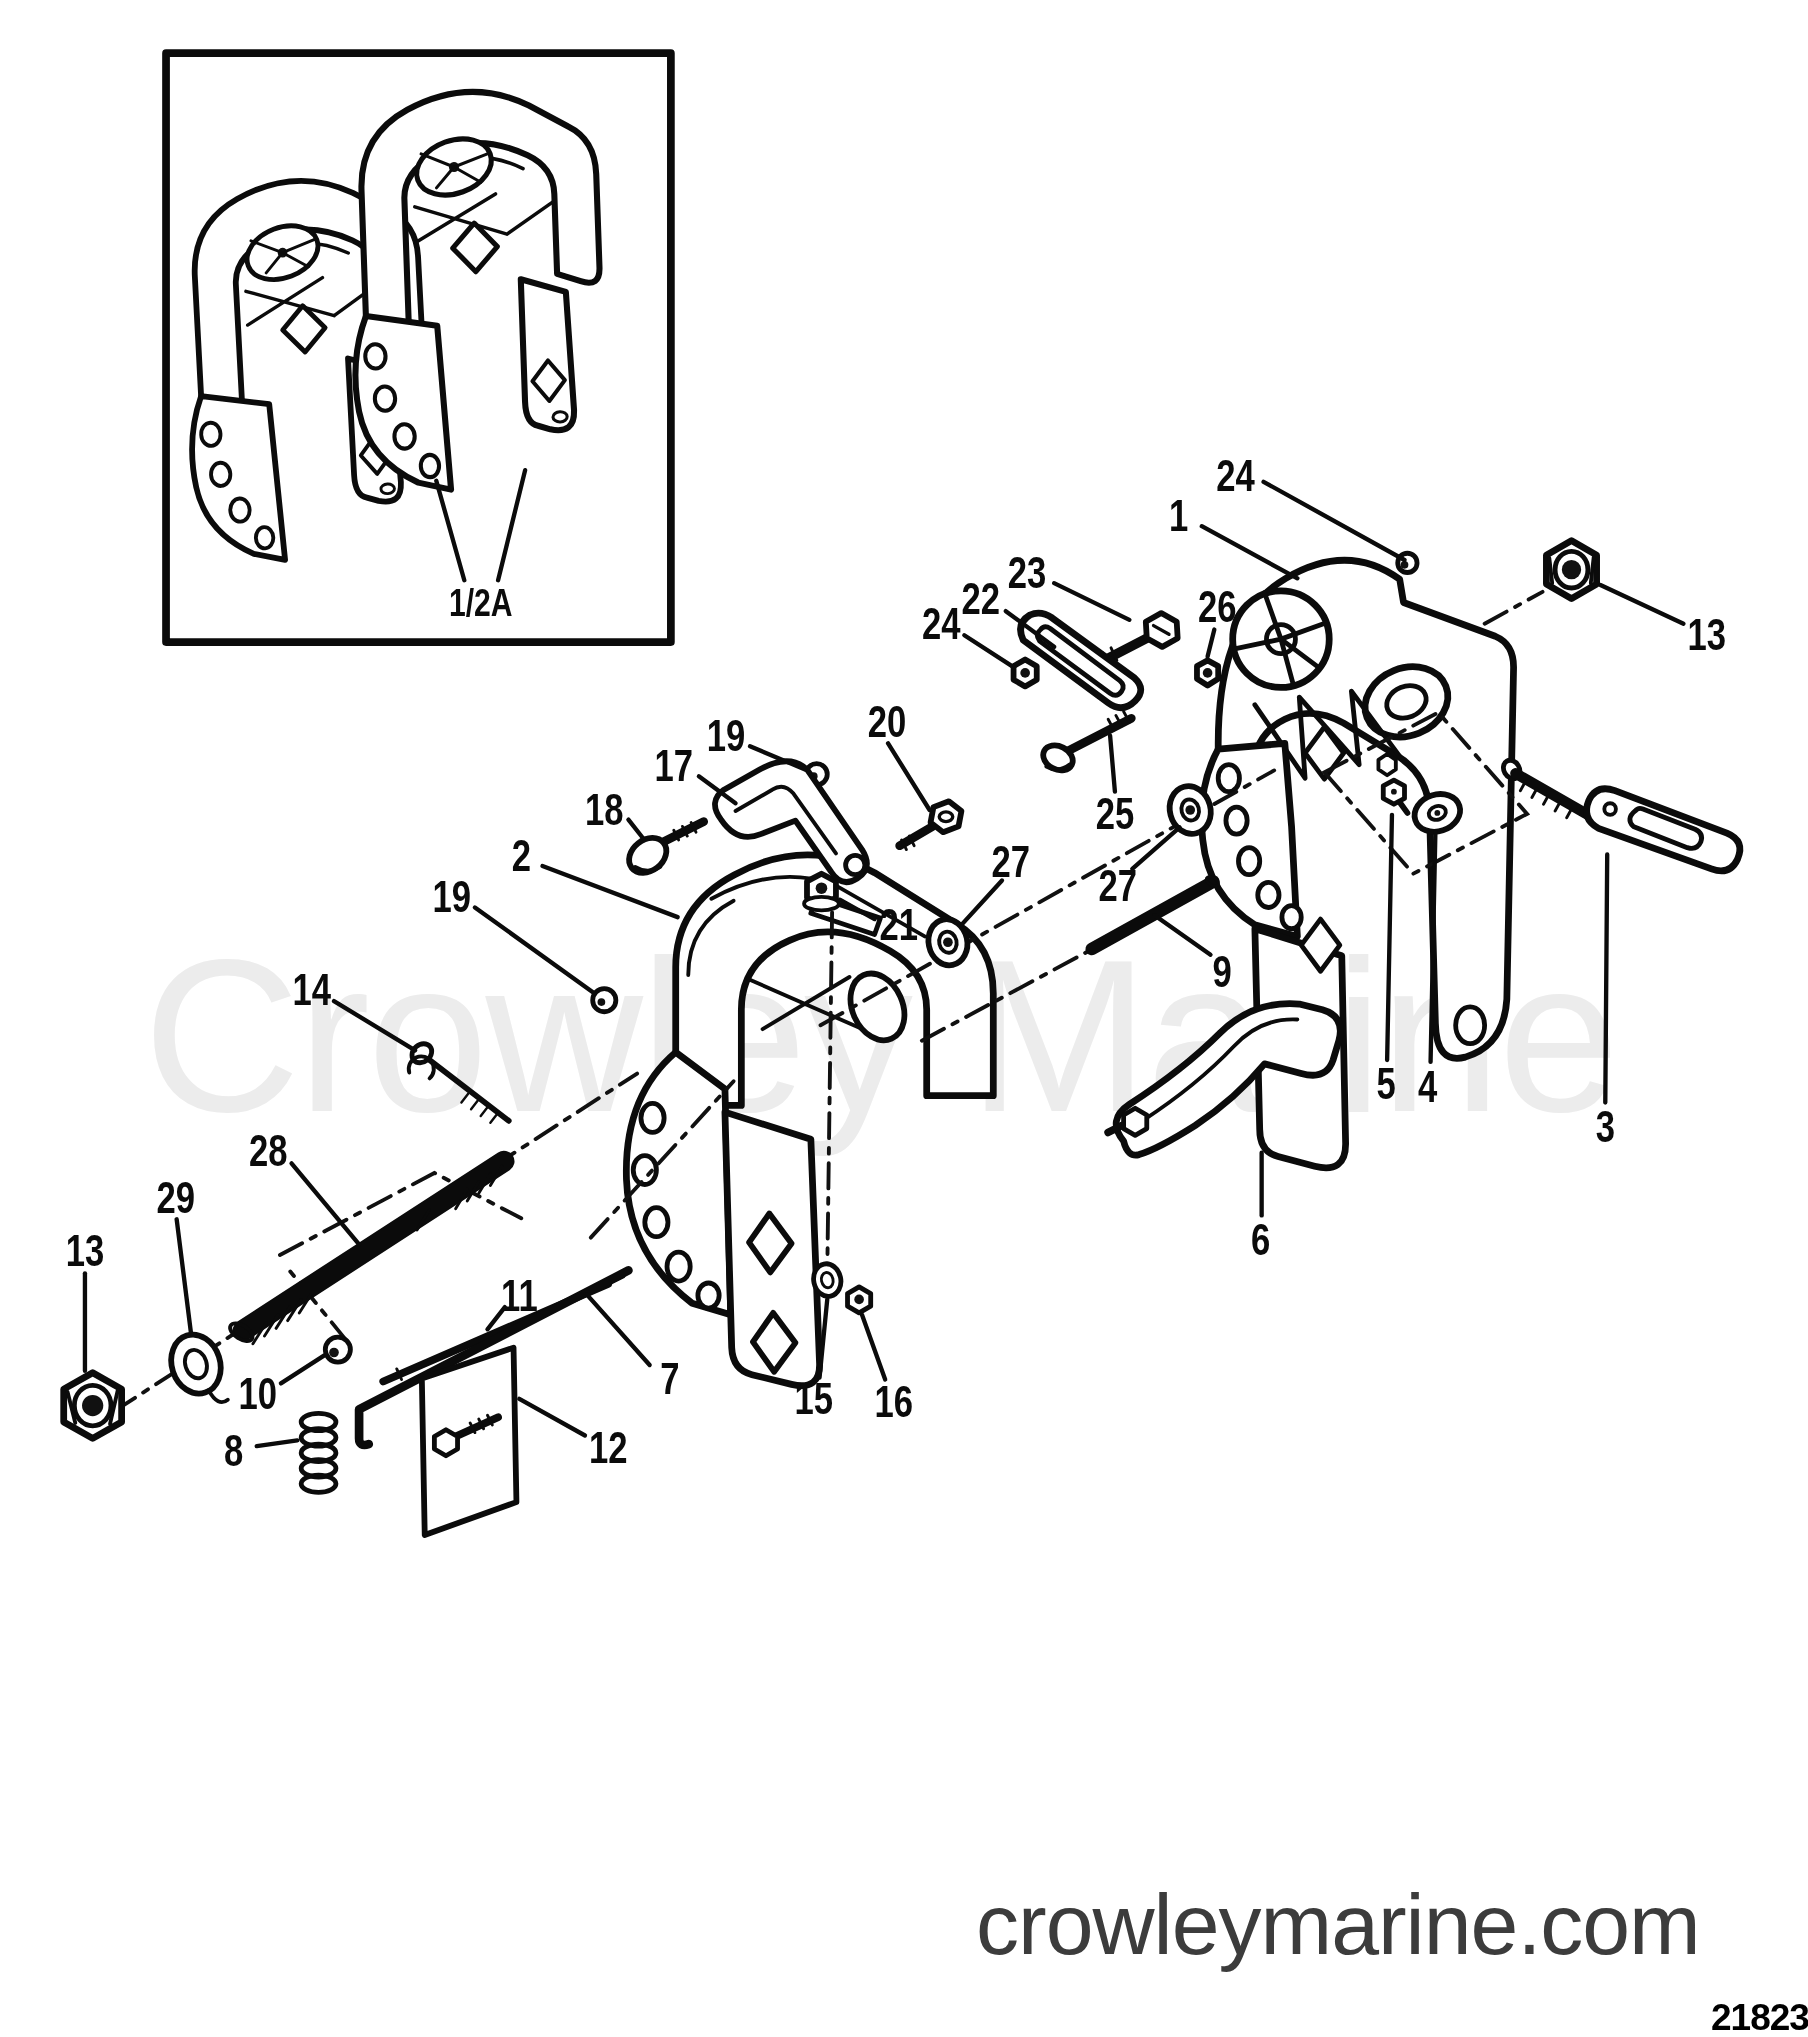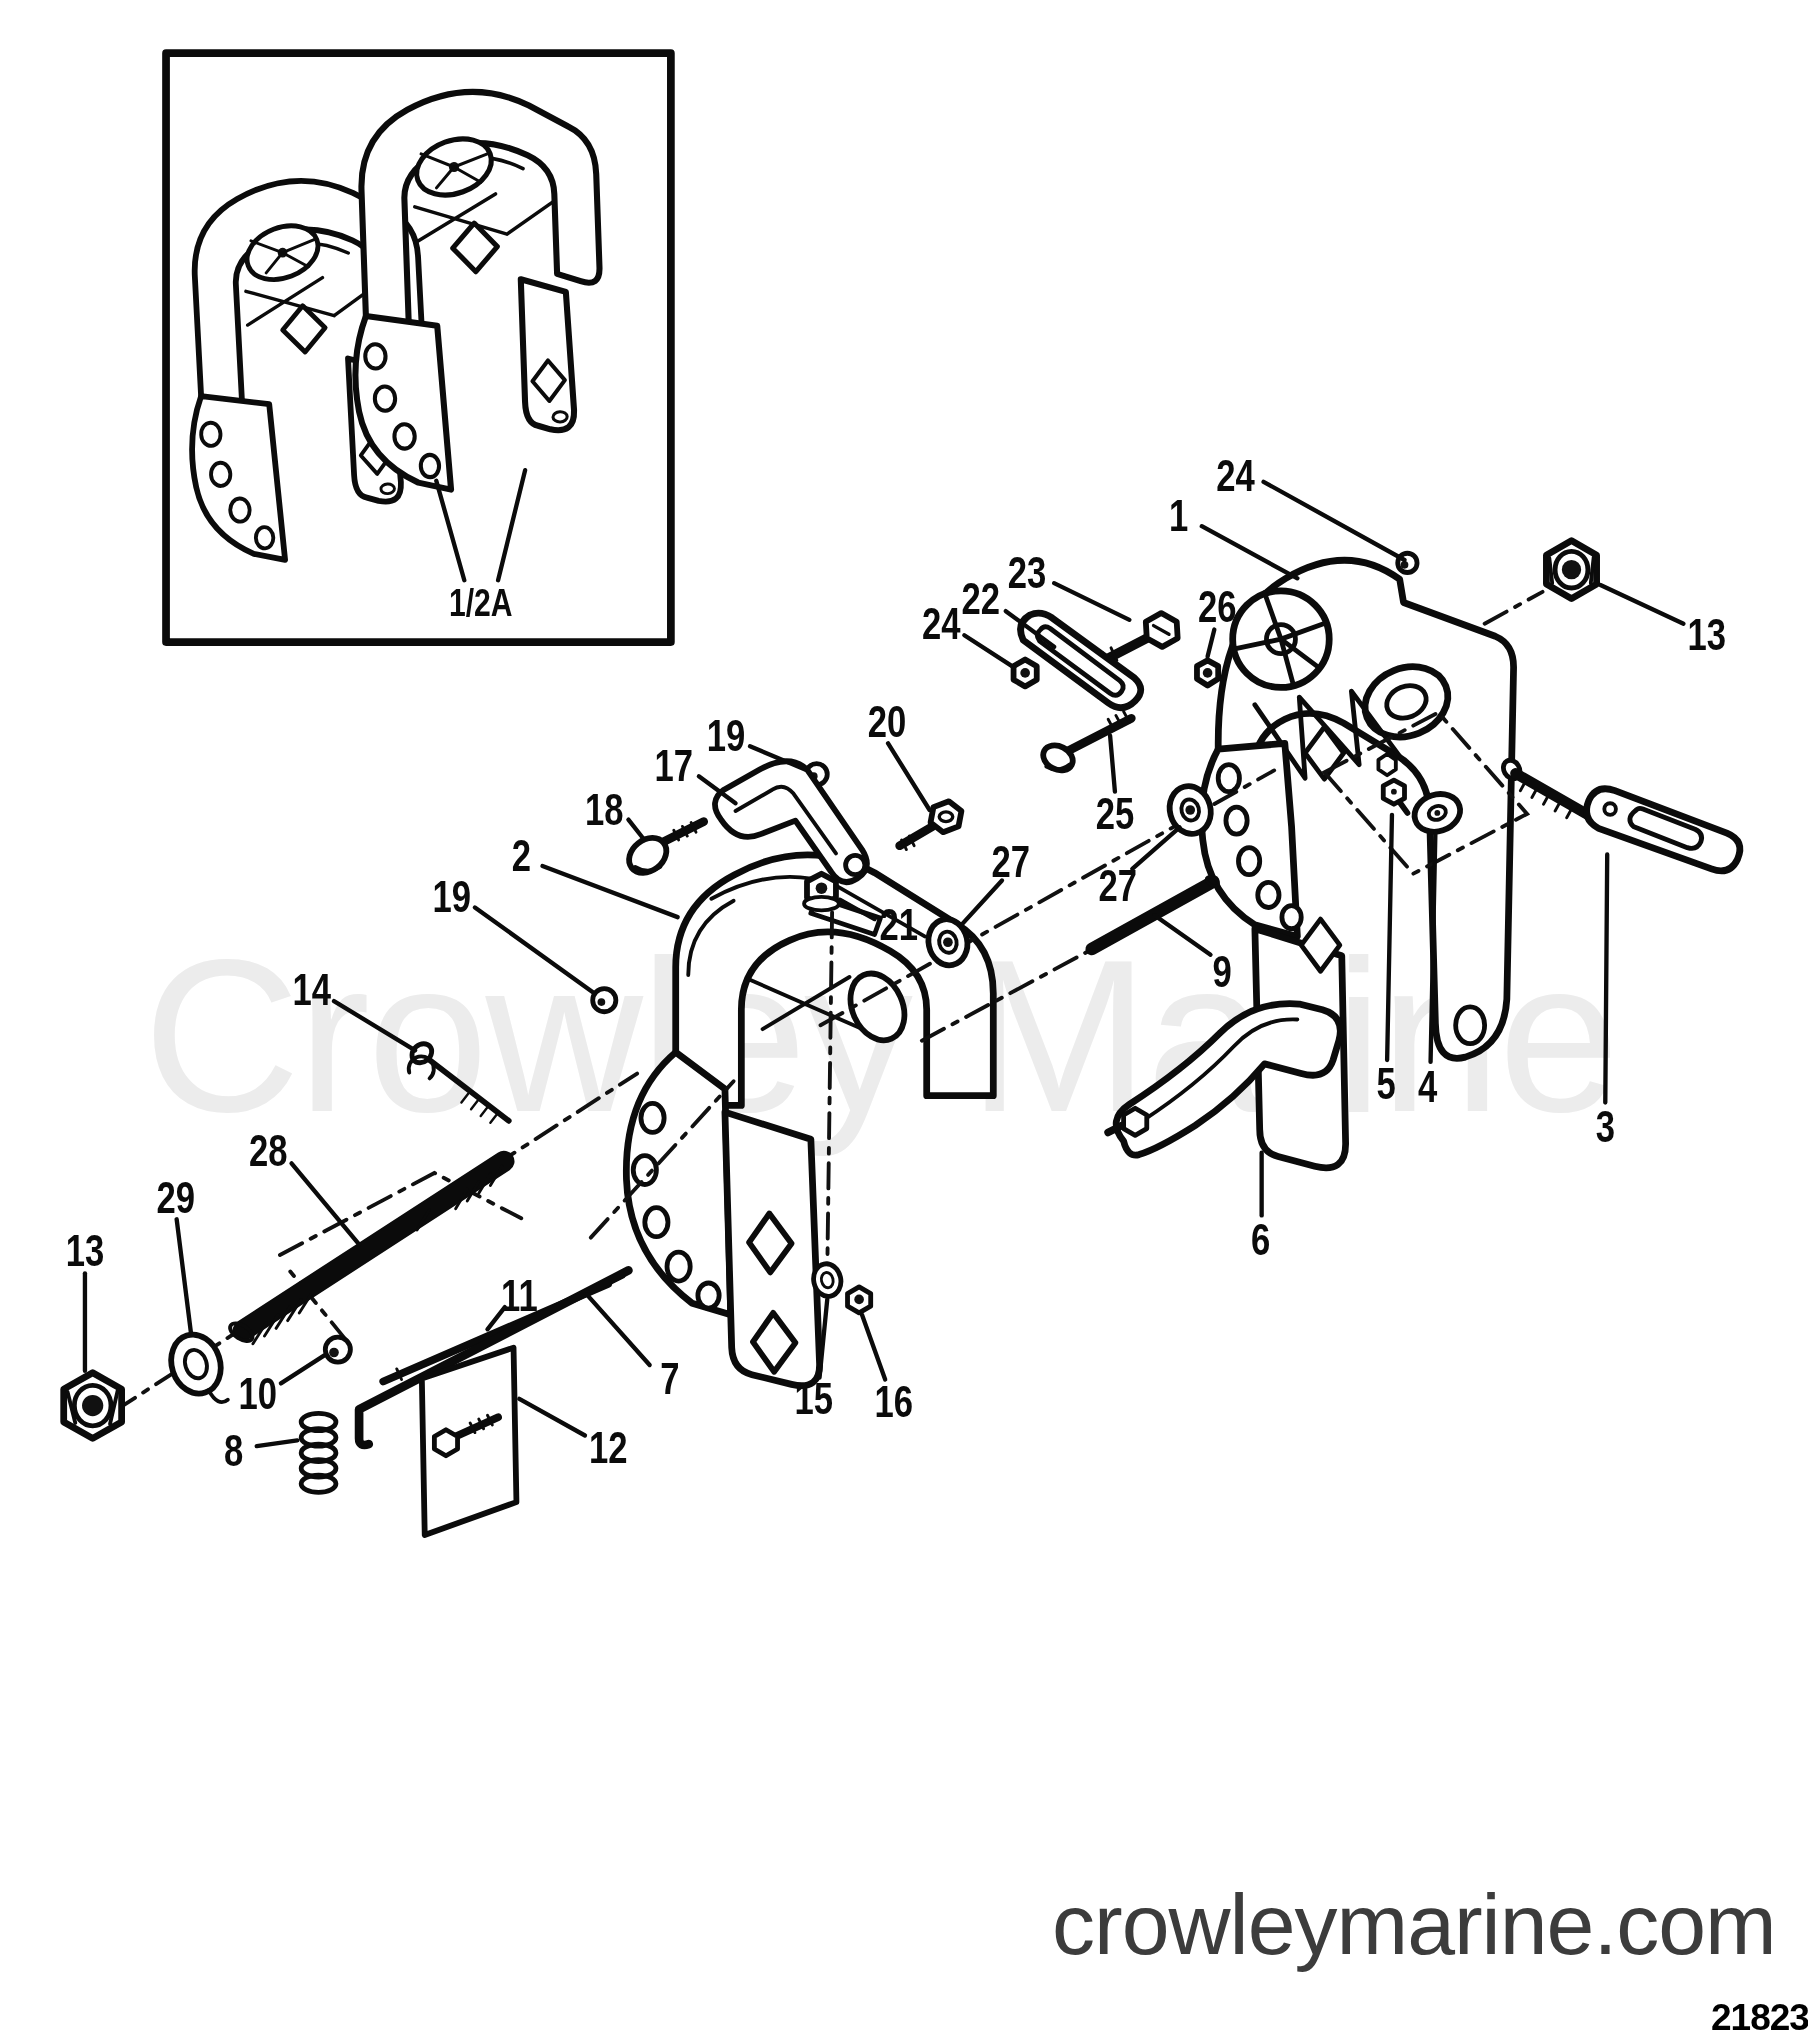--- a/index.html
+++ b/index.html
@@ -1,21 +1,21 @@
 <!DOCTYPE html>
 <html><head>
 <meta charset="utf-8">
 <style>
   html,body{margin:0;padding:0;background:#888;}
   #canvas{position:relative;width:1808px;height:2037px;background:#ffffff;overflow:hidden;
           font-family:"Liberation Sans",sans-serif;}
   .wm{position:absolute;left:143px;top:911px;font-size:218px;letter-spacing:-2.9px;
       color:#ececec;white-space:nowrap;font-weight:normal;z-index:1;}
   #art{position:absolute;left:0;top:0;z-index:2;}
-  .site{position:absolute;left:1052px;top:1875px;font-size:86px;color:#3c3c3c;
+  .site{position:absolute;left:976px;top:1875px;font-size:86px;color:#3c3c3c;
         letter-spacing:-1px;white-space:nowrap;z-index:3;text-align:center;}
   .docnum{position:absolute;left:1711px;top:1997px;font-size:37px;font-weight:bold;
           letter-spacing:-1px;color:#000;z-index:3;}
   
   .ln{stroke:#0b0b0b;fill:none;stroke-linecap:round;stroke-linejoin:round;}
   .fw{fill:#ffffff;stroke:#0b0b0b;stroke-linecap:round;stroke-linejoin:round;}
   .dk{fill:#111111;stroke:none;}
   .dash{stroke:#111111;stroke-width:4;fill:none;stroke-dasharray:26 10 6 10;stroke-linecap:round;}
   .leader{stroke:#0b0b0b;stroke-width:4.5;stroke-linecap:round;}
   .callout{font-family:"Liberation Sans",sans-serif;font-weight:bold;fill:#0b0b0b;

